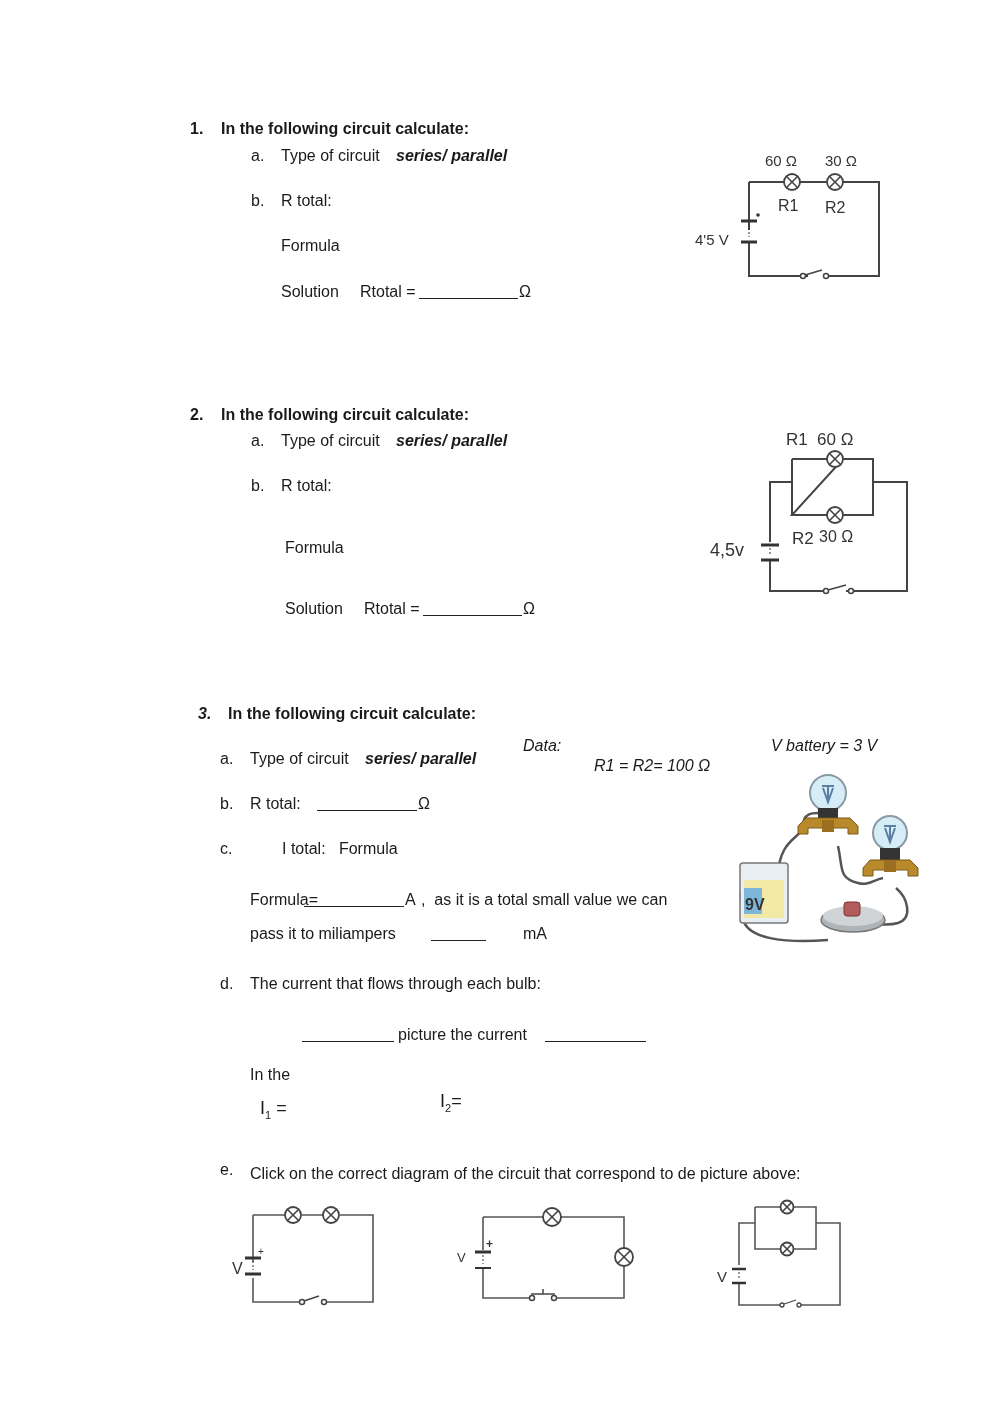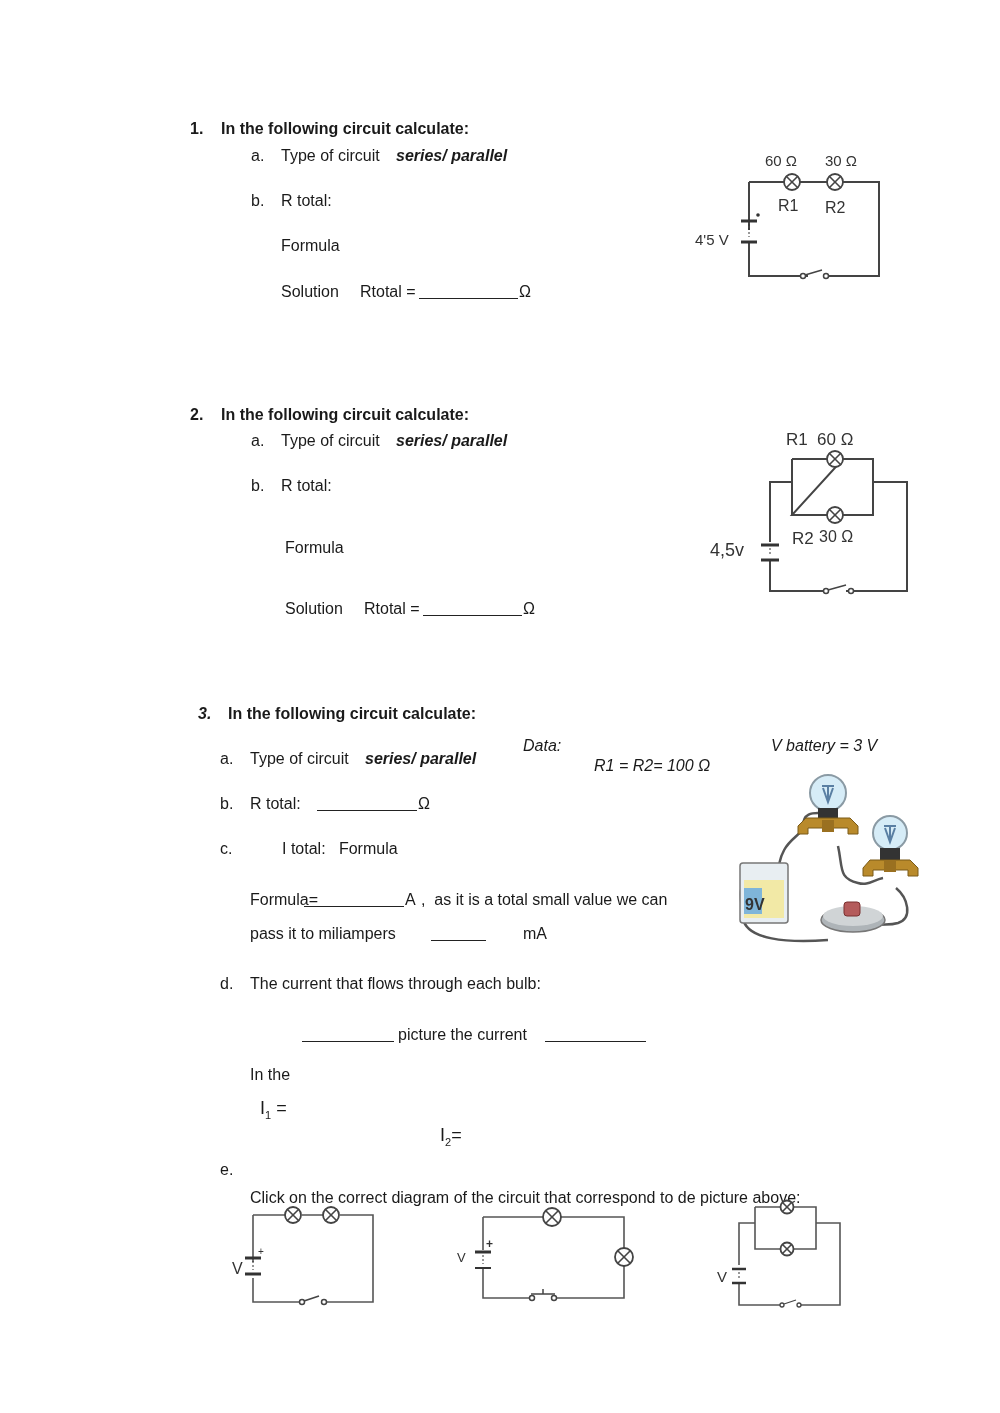--- a/index.html
+++ b/index.html
@@ -152,26 +152,26 @@
   <span class="abs" style="left:250px; top:975px;">The current that flows through each bulb:</span>
 
   <span class="abs" style="left:250px; top:1066px;">In the</span>
   <span class="abs blank" style="left:302px; top:1027px; width:92px;"></span>
   <span class="abs" style="left:398px; top:1026px;">picture the current</span>
   <span class="abs blank" style="left:545px; top:1027px; width:101px;"></span>
 
   <span class="abs" style="left:260px; top:1091px; font-size:18px;margin-top:7px;">
     <span>I</span><sub style="font-size:11px;">1</sub><span style="white-space:pre;"> =</span>
   </span>
-  <span class="abs" style="left:440px; top:1125px; font-size:18px;text-align:right;">
+  <span class="abs" style="left:440px; top:1091px; font-size:18px;text-align:right;">
     <span>I</span><sub style="font-size:11px;">2</sub><span>=</span>
   </span>
 
   <span class="abs" style="left:220px; top:1161px;">e.</span>
-  <span class="abs" style="left:250px; top:1189px;">Click on the correct diagram of the circuit that correspond to de picture above:</span>
+  <span class="abs" style="left:250px; top:1165px;">Click on the correct diagram of the circuit that correspond to de picture above:</span>
 
   <svg class="abs" style="left:718px; top:768px;" width="225" height="180">
 
     <path d="M60,110 C60,70 85,70 85,58 C85,45 95,45 100,45" stroke="#555" stroke-width="2.5" fill="none"></path>
     <path d="M35,110 C20,105 22,130 25,150 C28,172 70,175 110,172" stroke="#555" stroke-width="2.5" fill="none"></path>
     <path d="M120,78 C125,100 120,110 140,115 C150,118 155,112 165,110" stroke="#555" stroke-width="2.5" fill="none"></path>
     <path d="M178,120 C190,130 195,150 180,155 C170,158 165,155 155,158" stroke="#555" stroke-width="2.5" fill="none"></path>
 
     <g>
       <rect x="22" y="95" width="48" height="60" rx="3" fill="#e8eef2" stroke="#777" stroke-width="1.5"></rect>

